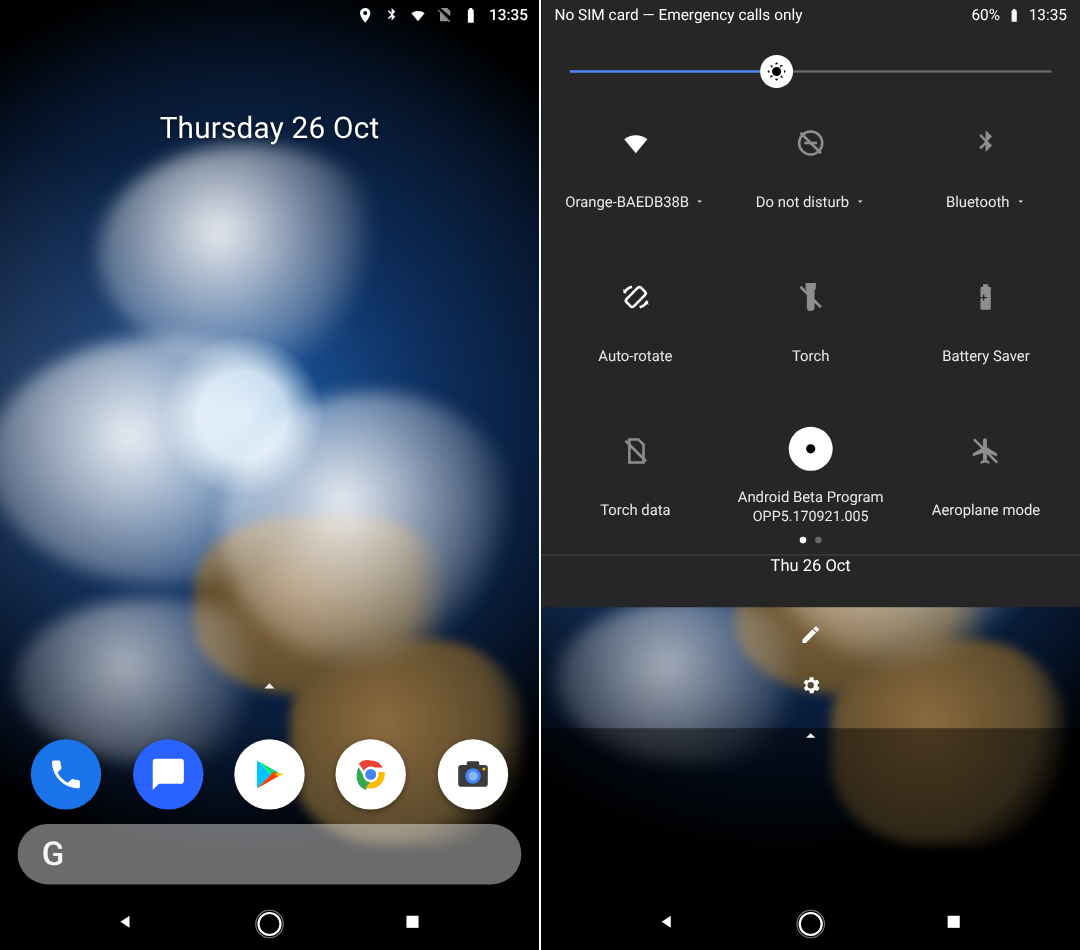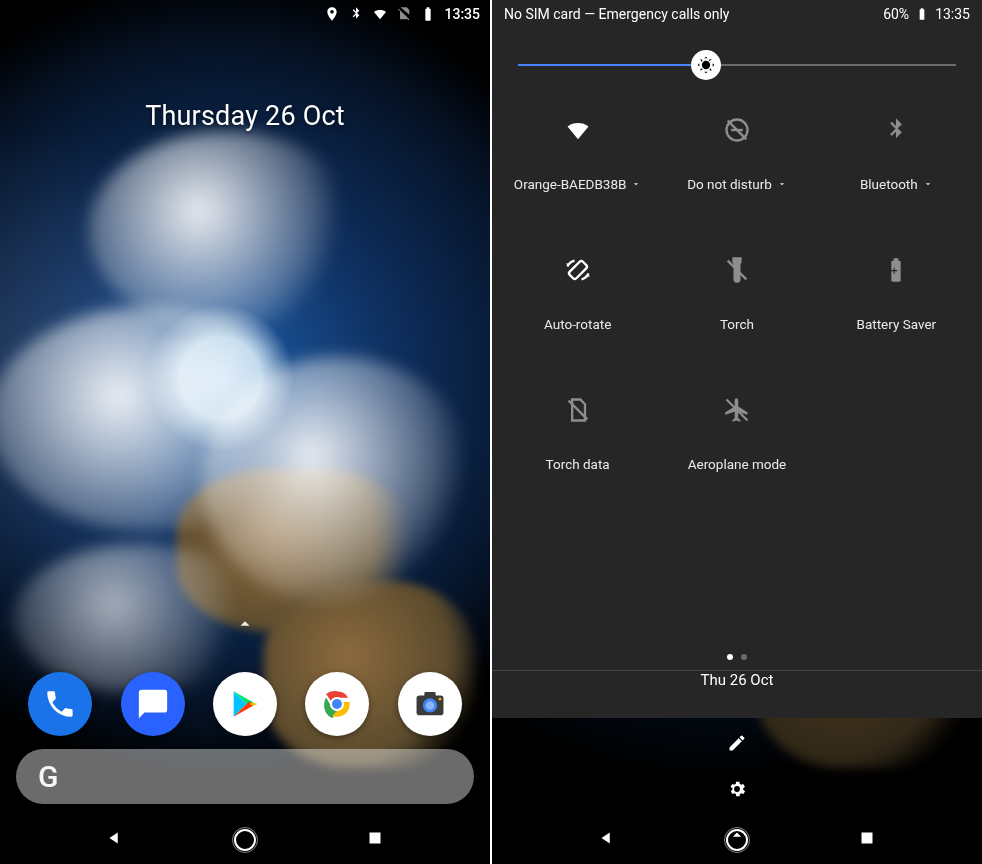--- a/index.html
+++ b/index.html
@@ -103,21 +103,21 @@
     border:2px solid #fff; position:relative;
   }
   .navhome::after{content:'';position:absolute;inset:-4px;border:1px solid rgba(255,255,255,.5);border-radius:50%}
   .shade-bg{
     position:absolute;inset:0;background:rgba(0,0,0,.62);
   }
   .shade-bg.lower{
     top:662px;background:rgba(0,0,0,.46);
   }
   .qspanel{
-    position:absolute;top:0;left:0;right:0;height:718px;
+    position:absolute;top:0;left:0;right:0;height:552px;
     background:#262626;
     color:#fff;
   }
   .qs-status{
     display:flex;align-items:center;justify-content:space-between;
     padding:6px 12px 0 12px;font-size:14px;
   }
   .qs-status .right{display:flex;align-items:center;gap:6px}
   .qs-status .right svg{width:14px;height:14px;fill:#fff}
   .brightness{
@@ -394,20 +394,31 @@
       <div class="tile inactive">
         <div class="ticon">
             <svg viewBox="0 0 24 24">
               <path d="M7 3h7l4 4v14H7V3z" fill="none" stroke="#8e8e8e" stroke-width="2"></path>
               <line x1="4" y1="4" x2="20" y2="20" stroke="#8e8e8e" stroke-width="2"></line>
             </svg>
           </div>
         <div class="tlabel">
             <span>Torch data</span>
           </div>
+      </div>
+      <div class="tile circled">
+        <div class="ticon">
+            <svg viewBox="0 0 24 24">
+              <circle cx="12" cy="12" r="5"></circle>
+            </svg>
+          </div>
+        <div class="tlabel" style="flex-direction:column;gap:2px">
+          <span>Android Beta Program</span>
+          <span class="sub">OPP5.170921.005</span>
+        </div>
       </div>
       <div class="tile inactive">
         <div class="ticon">
             <svg viewBox="0 0 24 24">
               <path d="M21 16v-2l-8-5V3.5a1.5 1.5 0 0 0-3 0V9l-8 5v2l8-2.5V19l-2 1.5V22l3.5-1 3.5 1v-1.5L13 19v-5.5l8 2.5z" fill="#8e8e8e"></path>
               <line x1="3" y1="3" x2="21" y2="21" stroke="#8e8e8e" stroke-width="2"></line>
             </svg>
           </div>
         <div class="tlabel">
             <span>Aeroplane mode</span>

